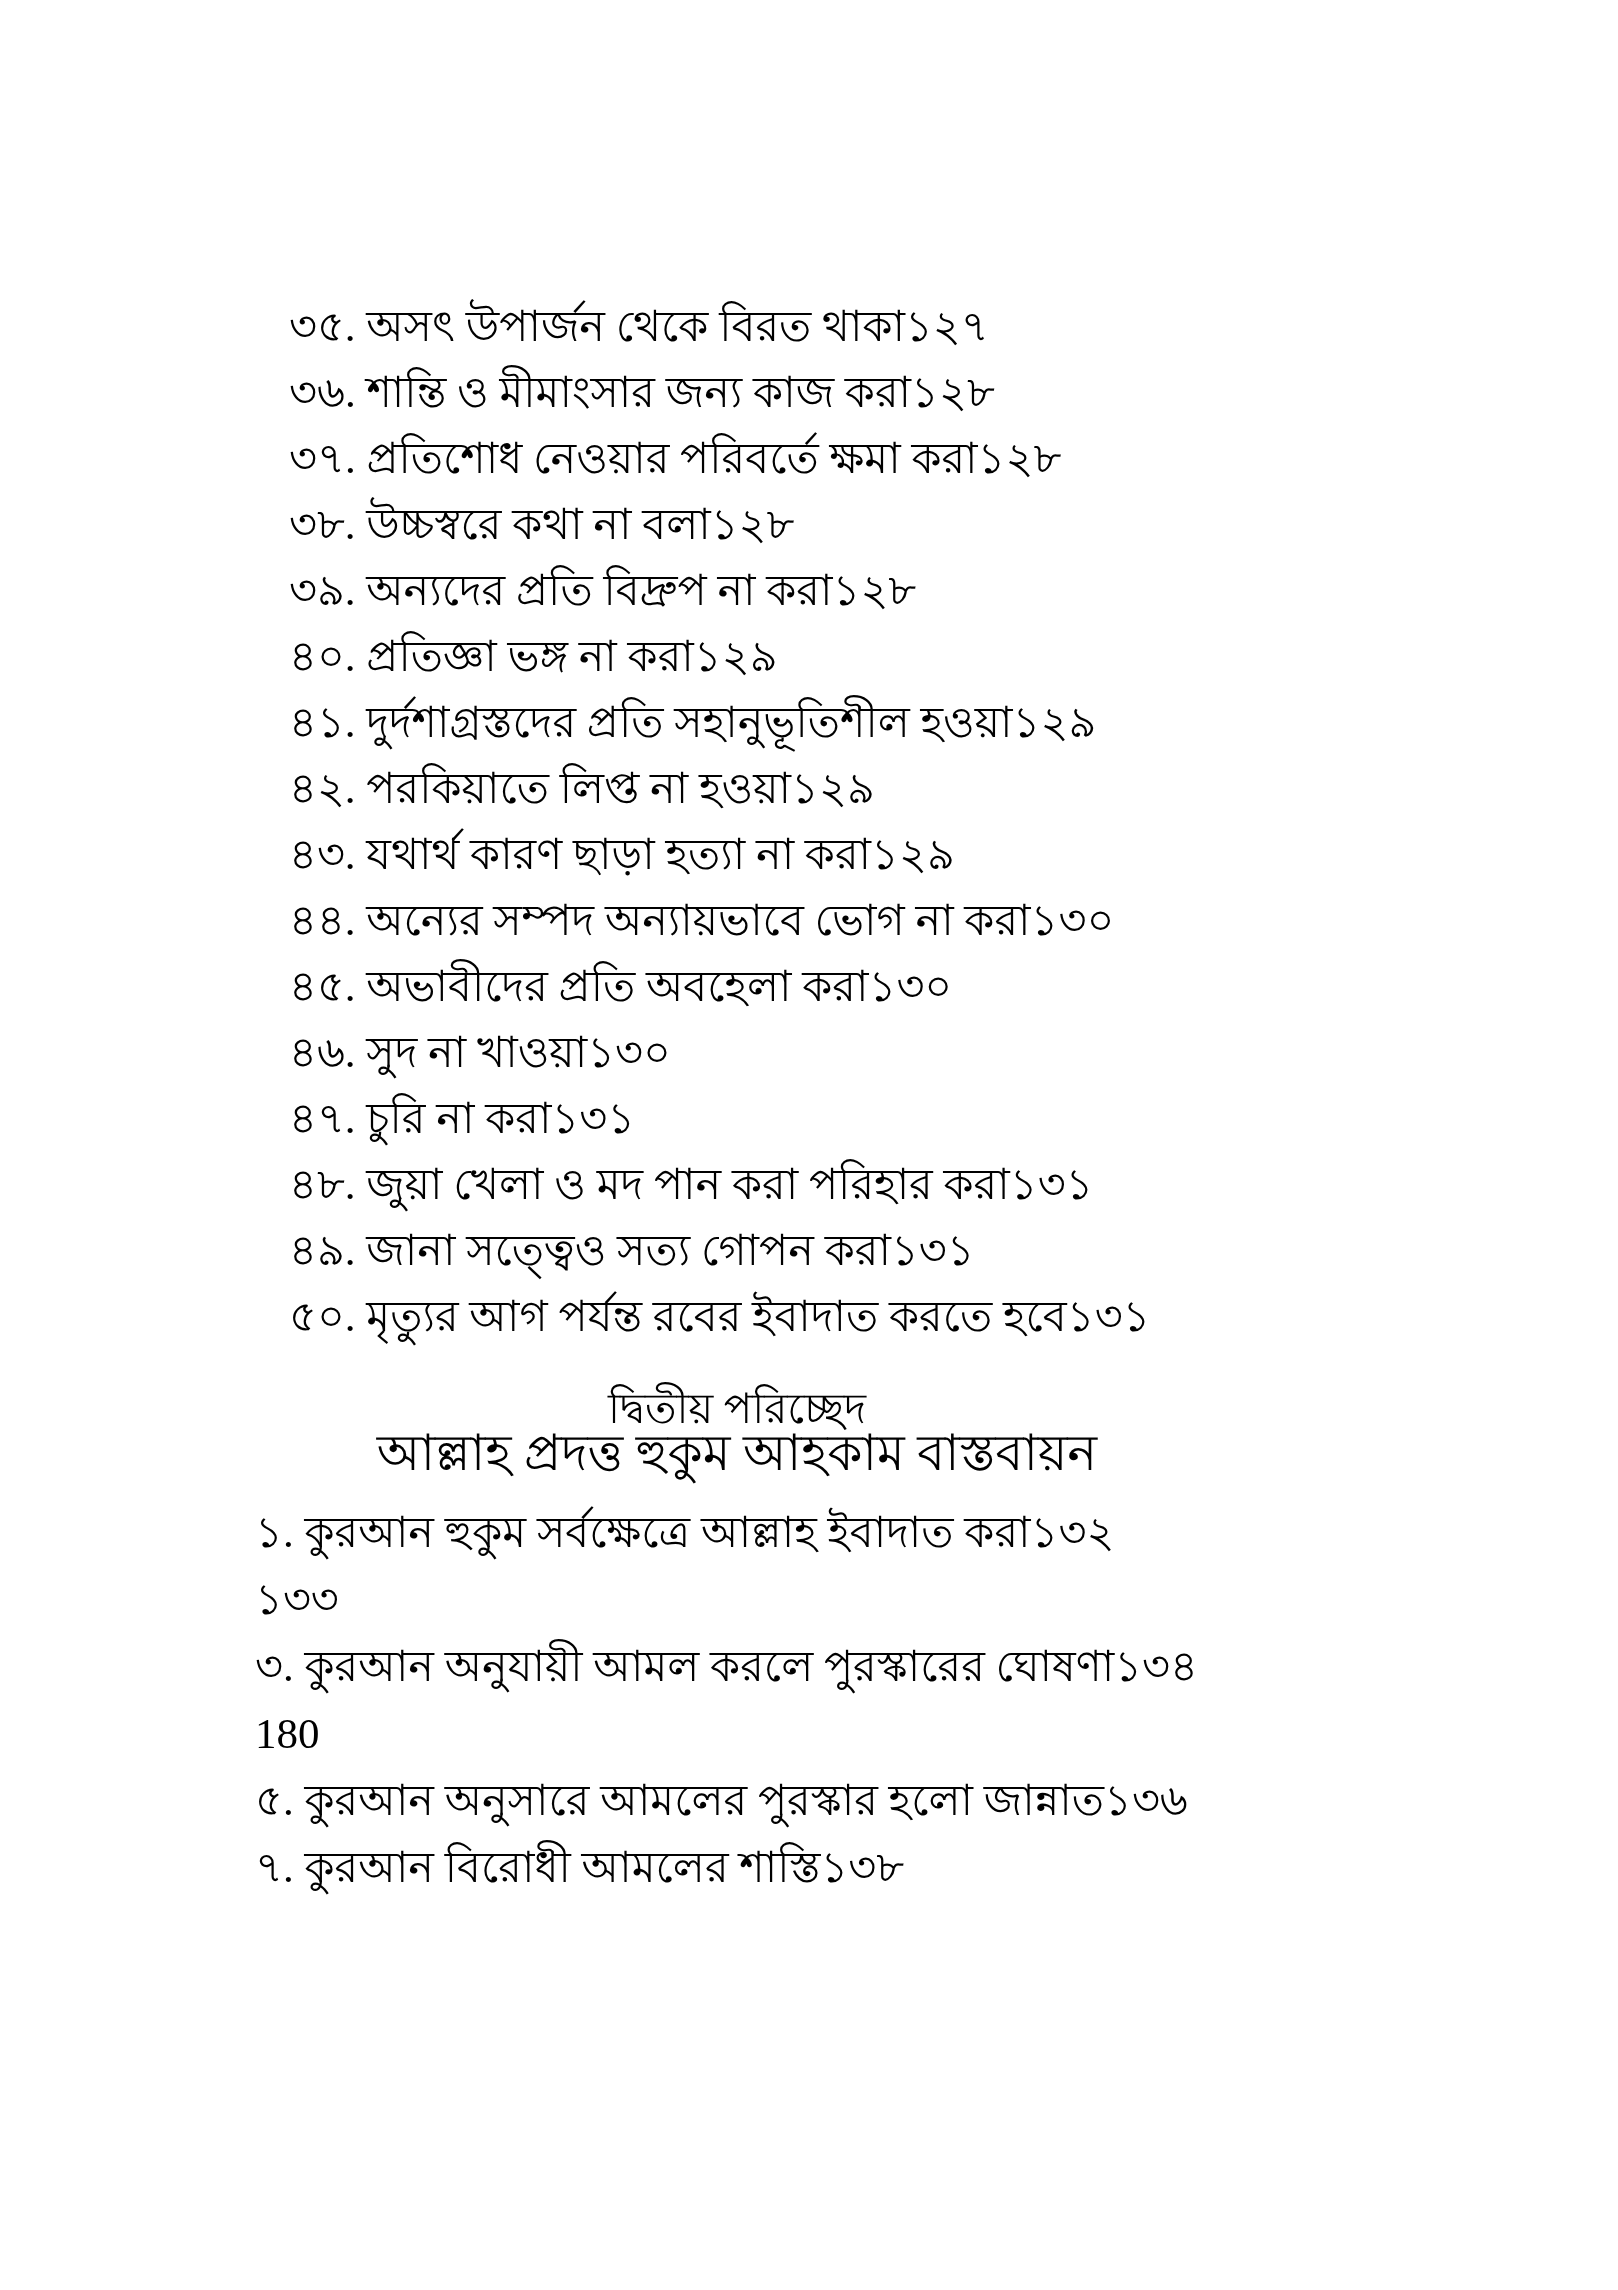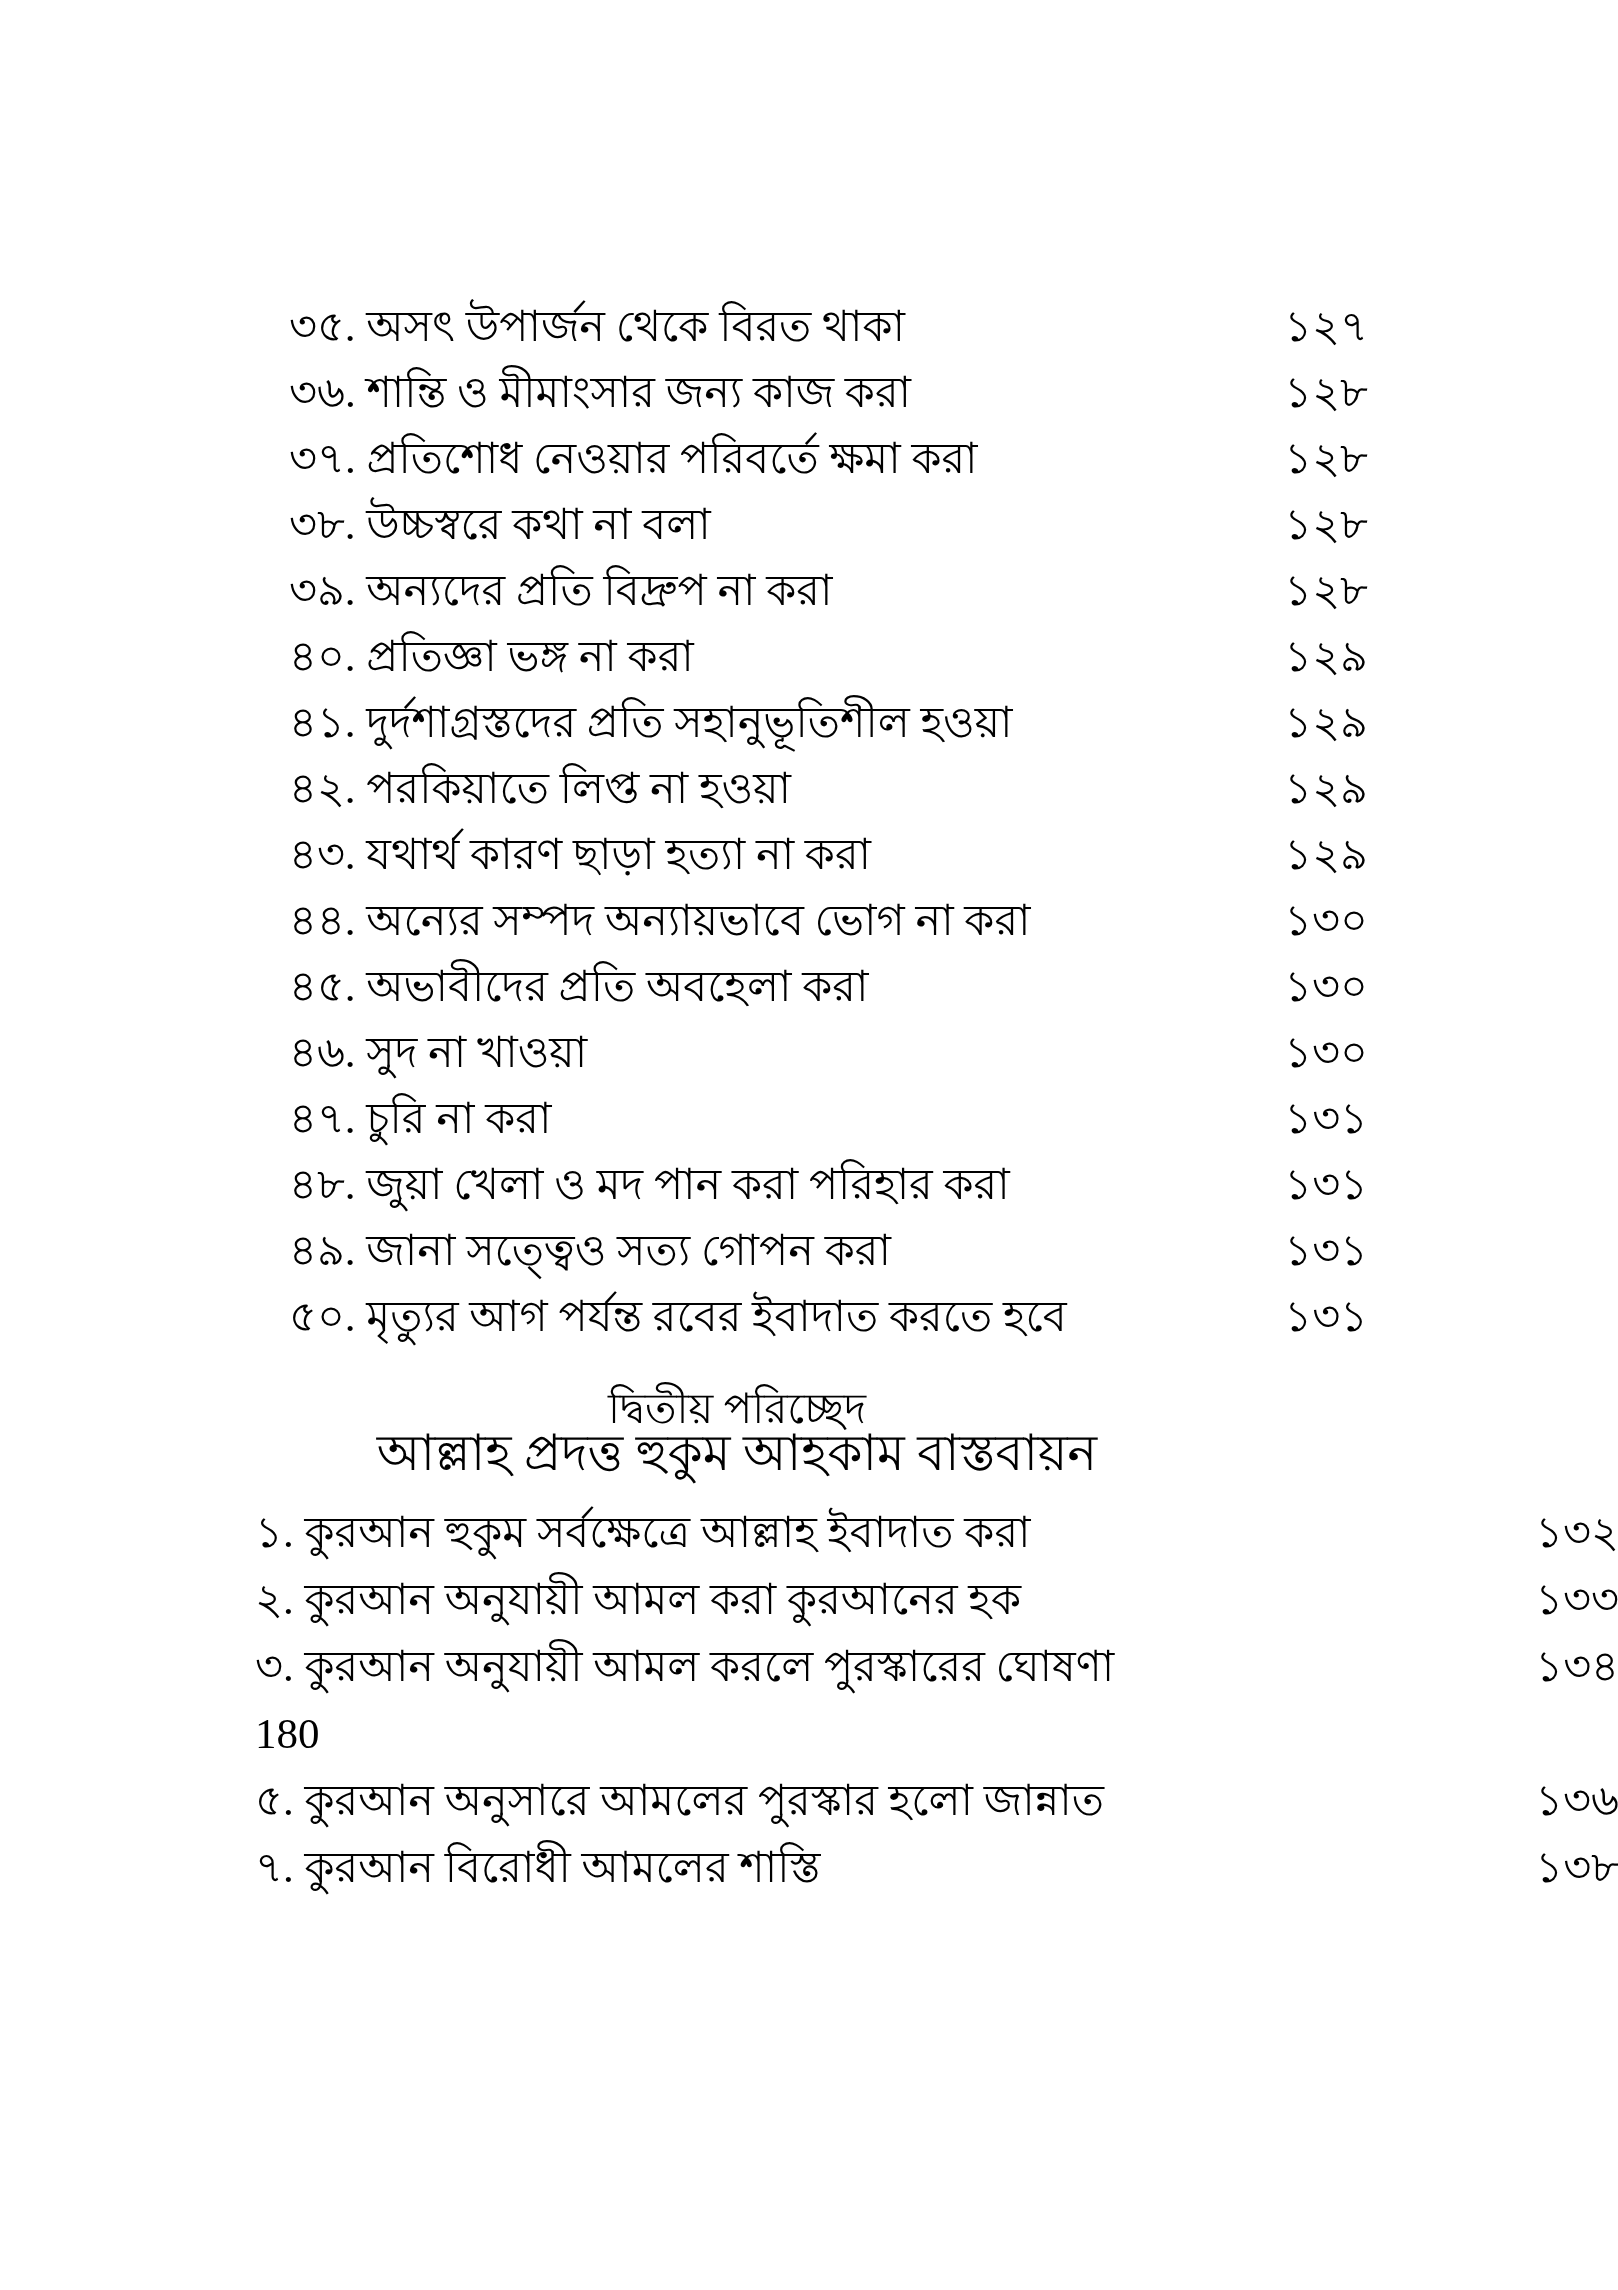--- a/index.html
+++ b/index.html
@@ -19,21 +19,21 @@
   .toc {
     position: absolute;
     left: 0;
     right: 0;
   }
   #section-one { top: 293px; }
   #section-two { top: 1499px; }
 
   .toc-row {
     display: flex;
-    justify-content: space-between;
+    justify-content: flex-start;
     align-items: center;
     font-size: 43px;
     line-height: 1;
     white-space: nowrap;
   }
   #section-one .toc-row {
     height: 66px;
     padding-left: 289px;
     padding-right: 251px;
   }
@@ -141,21 +141,20 @@
   <div class="chapter-heading">দ্বিতীয় পরিচ্ছেদ</div>
 
   <div class="chapter-subtitle">আল্লাহ প্রদত্ত হুকুম আহকাম বাস্তবায়ন</div>
 
   <div id="section-two" class="toc">
       <div class="toc-row">
         <span class="entry-text">১. কুরআন হুকুম সর্বক্ষেত্রে আল্লাহ ইবাদাত করা</span>
         <span class="entry-page">১৩২</span>
       </div>
       <div class="toc-row">
-        <span class="entry-text">২. কুরআন অনুযায়ী আমল করা কুরআনের হক</span>
         <span class="entry-page">১৩৩</span>
       </div>
       <div class="toc-row">
         <span class="entry-text">৩. কুরআন অনুযায়ী আমল করলে পুরস্কারের ঘোষণা</span>
         <span class="entry-page">১৩৪</span>
       </div>
       <div class="toc-row">
         <span class="entry-page">180</span>
       </div>
       <div class="toc-row">

